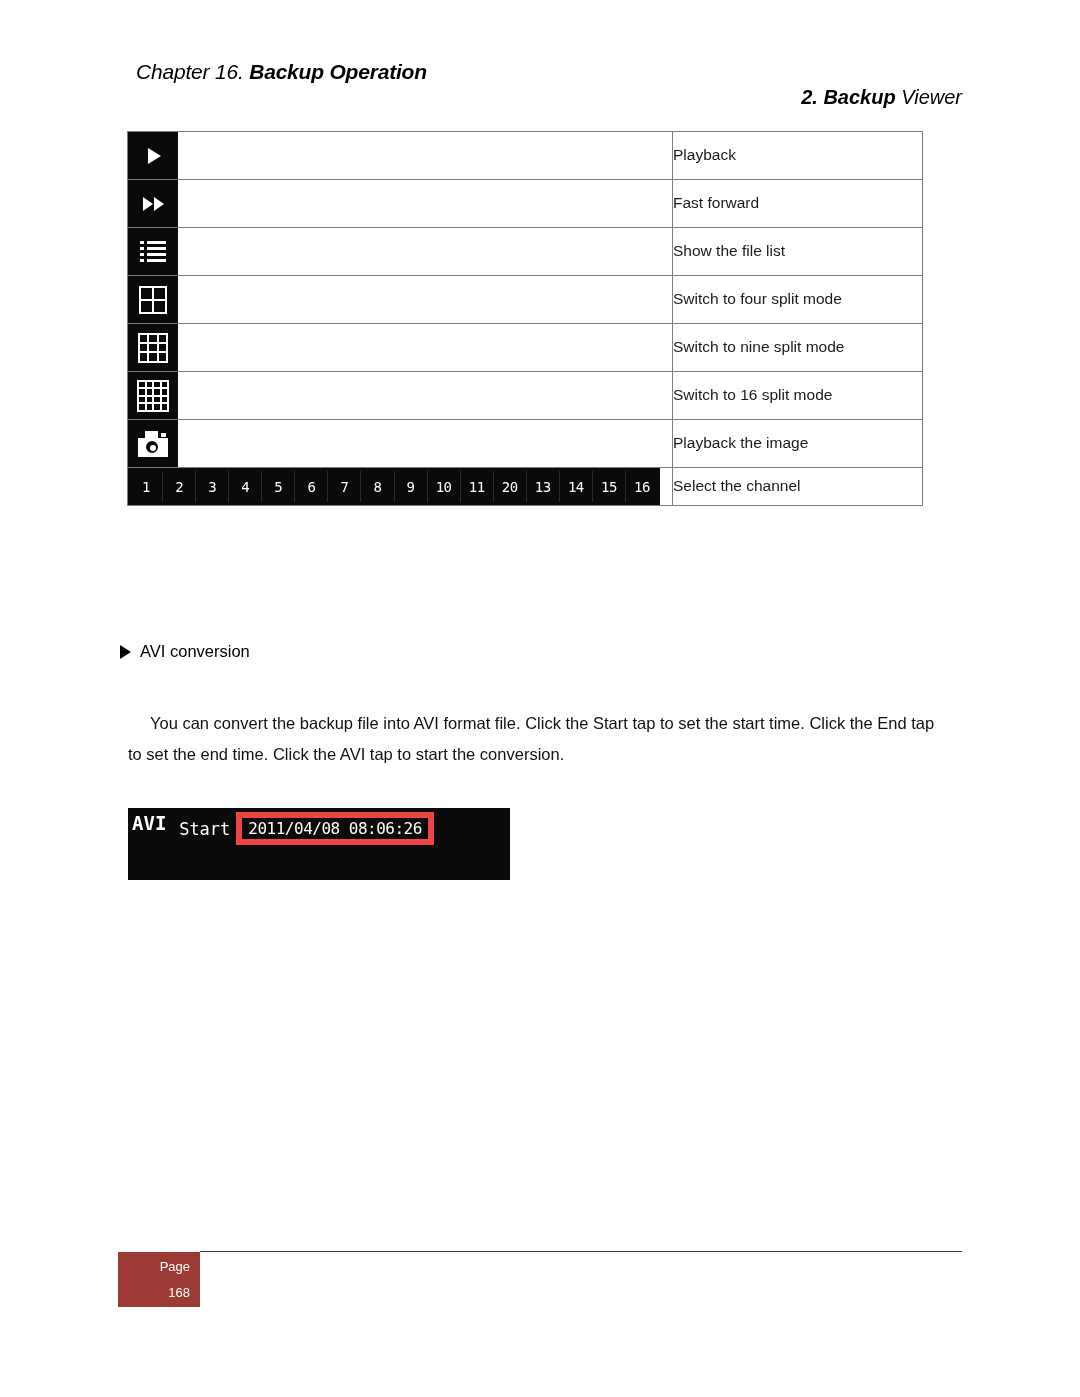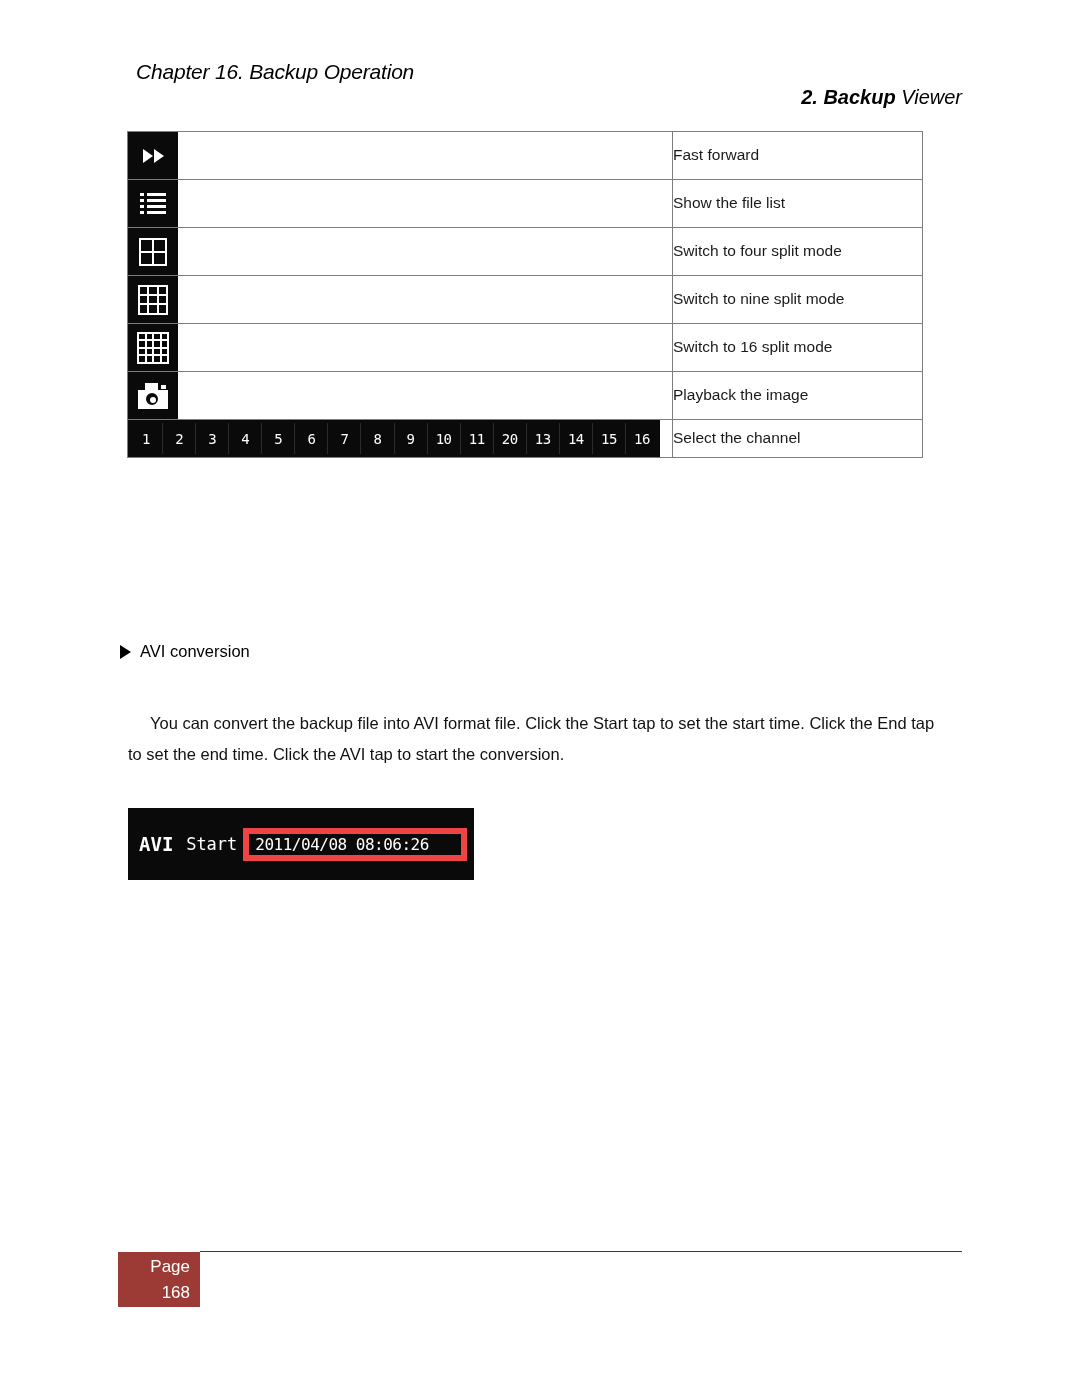--- a/index.html
+++ b/index.html
@@ -17,21 +17,21 @@
   
   .chapter-title {
     position: absolute;
     left: 136px;
     top: 60px;
     font-size: 21px;
     font-style: italic;
     letter-spacing: -0.2px;
     white-space: nowrap;
   }
-  .chapter-title .bold { font-weight: normal; }
+  .chapter-title .bold { font-weight: bold; }
 
   .section-title {
     position: absolute;
     right: 118px;
     top: 86px;
     font-size: 20px;
     font-style: italic;
     white-space: nowrap;
   }
   .section-title .bold { font-weight: bold; }
@@ -218,37 +218,37 @@
     line-height: 31px;
     text-indent: 22px;
     color: #111111;
   }
 
   
   .avi-panel {
     position: absolute;
     left: 128px;
     top: 808px;
-    width: 346px;
+    width: 382px;
     height: 72px;
     background: #0a0a0a;
     display: flex;
-    align-items: center;
-    padding: 4px 7px;
+    align-items: flex-start;
+    padding: 4px 0;
   }
   .avi-tag {
     color: #ffffff;
     font-family: "DejaVu Sans Mono", monospace;
     font-size: 19px;
     font-weight: bold;
     letter-spacing: 0px;
     flex: 0 0 auto;
     padding: 0 4px;
   }
-  .avi-rows { flex: 1 1 auto; display: flex; flex-direction: column; gap: 3px; padding-left: 4px; }
+  .avi-rows { flex: 1 1 auto; display: flex; flex-direction: row; gap: 3px; padding-left: 4px; }
   .avi-row { display: flex; align-items: center; gap: 6px; }
   .avi-label {
     color: #ffffff;
     font-family: "DejaVu Sans Mono", monospace;
     font-size: 17px;
     width: 56px;
     text-align: right;
     flex: 0 0 auto;
   }
   .avi-value {
@@ -272,21 +272,21 @@
     background: #3a3a3a;
   }
   .page-badge {
     position: absolute;
     left: 118px;
     top: 1252px;
     width: 82px;
     height: 55px;
     background: #9C3A35;
     color: #ffffff;
-    font-size: 17px;
+    font-size: 13px;
     line-height: 26px;
     text-align: right;
     padding: 2px 10px 0 0;
   }
 </style>
 </head>
 <body>
 
 <div class="chapter-title">
   <span>Chapter 16.</span>
@@ -298,20 +298,30 @@
   <span>Viewer</span>
 </div>
 
 <table class="icon-table">
   <colgroup>
       <col class="col-icon">
       <col class="col-desc">
     </colgroup>
   <tbody>
 
+    <tr class="row-h48">
+      <td>
+        <div class="icon-wrap">
+          <div class="swatch">
+            <span class="glyph tri-play"></span>
+          </div>
+        </div>
+      </td>
+      <td class="desc-cell">Playback</td>
+    </tr>
 
     <tr class="row-h48">
       <td>
         <div class="icon-wrap">
           <div class="swatch">
             <span class="glyph tri-ff">
                 <i></i>
                 <i></i>
               </span>
           </div>

